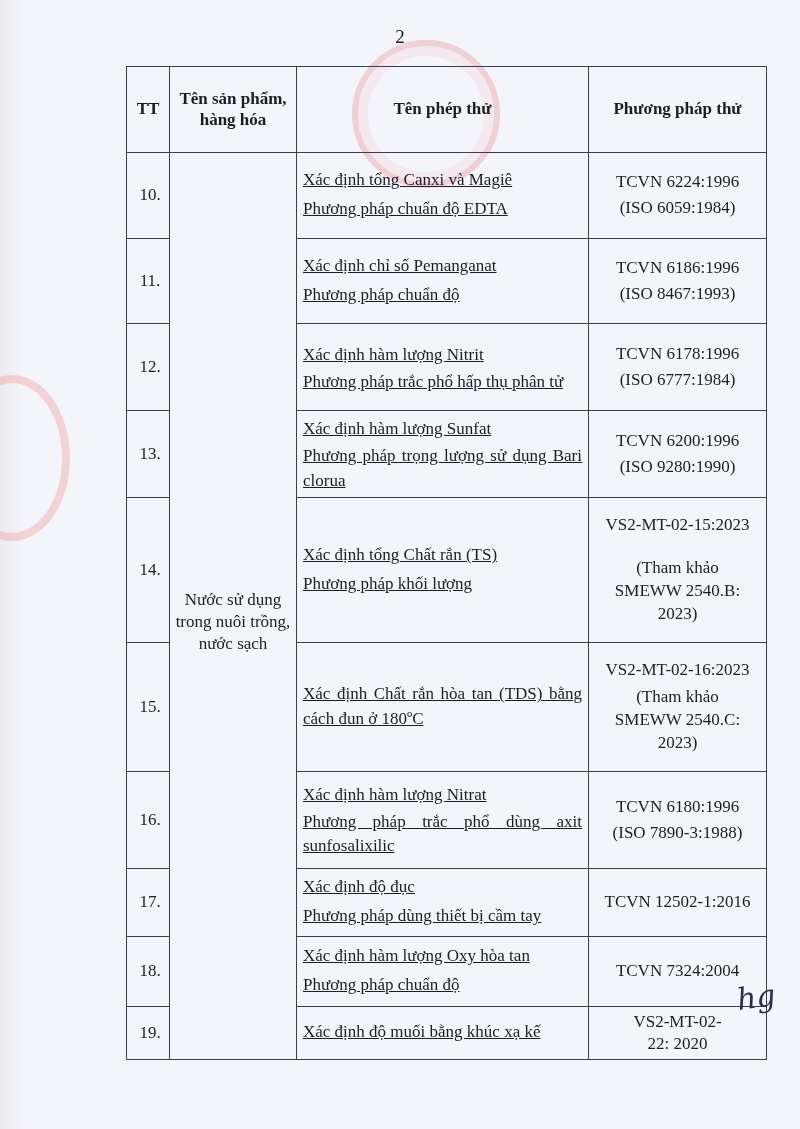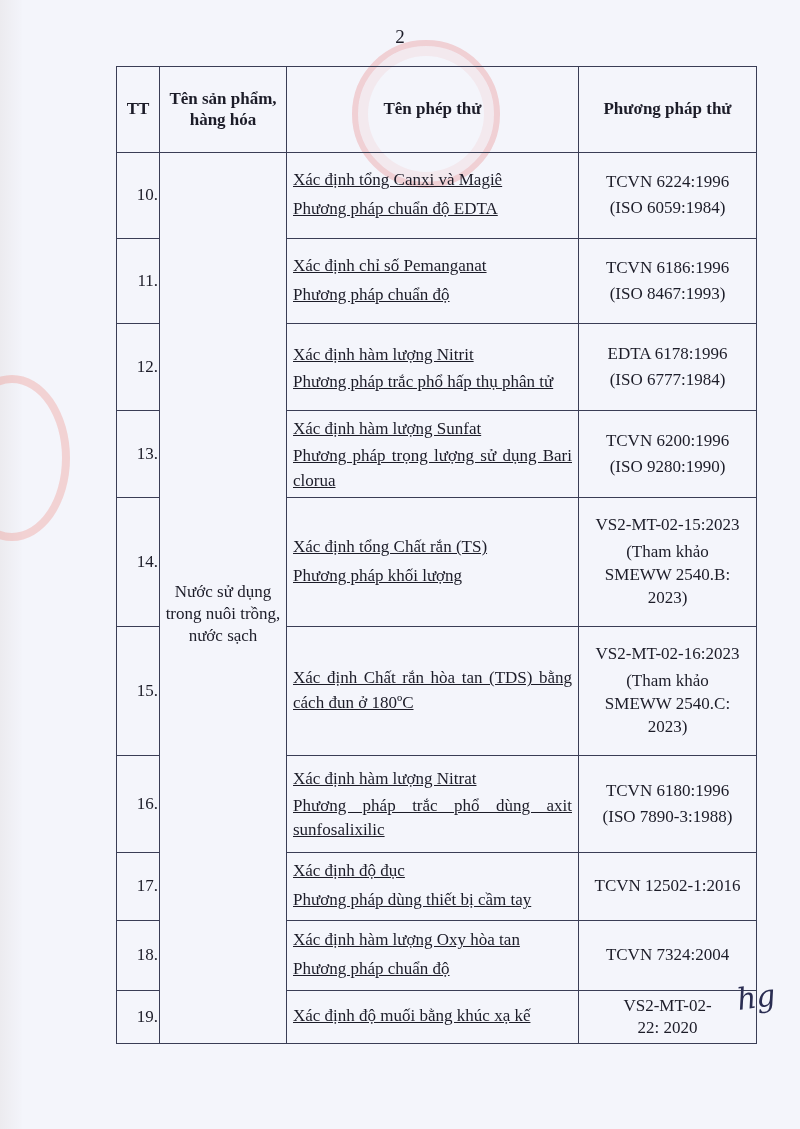--- a/index.html
+++ b/index.html
@@ -24,36 +24,36 @@
       box-shadow: inset 0 0 0 10px rgba(240, 150, 150, 0.12);
       pointer-events: none;
     }
     .stamp-left {
       position: absolute; left: -46px; top: 375px; width: 100px; height: 150px;
       border-radius: 50%;
       border: 8px solid rgba(240, 130, 120, 0.30);
       pointer-events: none;
     }
     table.doc {
-      position: absolute; left: 116px; top: 66px;
+      position: absolute; left: 126px; top: 66px;
       width: 640px; border-collapse: collapse;
       table-layout: fixed; font-size: 17px; line-height: 1.45;
     }
     table.doc td, table.doc th {
       border: 1.5px solid #3a3d55;
       vertical-align: middle;
     }
     th {
       font-weight: bold; font-size: 17px; text-align: center; line-height: 1.2;
     }
     col.c-tt { width: 43px; }
     col.c-prod { width: 127px; }
     col.c-test { width: 292px; }
     col.c-method { width: 178px; }
-    td.tt { text-align: right; padding-left: 5px; }
+    td.tt { text-align: center; padding-left: 5px; }
     td.prod { text-align: center; line-height: 1.3; padding: 8px 2px; }
     td.test { padding: 2px 6px 2px 6px; line-height: 1.7; text-decoration: underline; }
     td.test .justify { text-align: justify; text-align-last: left; }
     td.method { text-align: center; line-height: 1.55; padding: 16px 4px; }
     .line { display: block; }
     .signature {
       position: absolute; left: 738px; top: 980px; width: 30px; height: 52px;
       font-family: "DejaVu Serif", serif; font-style: italic;
       font-size: 30px; color: #2a2d52; transform: rotate(-8deg);
     }
@@ -108,21 +108,21 @@
         <span class="line">(ISO 8467:1993)</span>
       </td>
     </tr>
     <tr style="height:87px">
       <td class="tt">12.</td>
       <td class="test">
         <span class="line">Xác định hàm lượng Nitrit</span>
         <span class="line justify" style="line-height:1.45">Phương pháp trắc phổ hấp thụ phân tử</span>
       </td>
       <td class="method">
-        <span class="line">EDTA 6178:1996</span>
+        <span class="line">TCVN 6178:1996</span>
         <span class="line">(ISO 6777:1984)</span>
       </td>
     </tr>
     <tr style="height:87px">
       <td class="tt">13.</td>
       <td class="test">
         <span class="line">Xác định hàm lượng Sunfat</span>
         <span class="line justify" style="line-height:1.45">Phương pháp trọng lượng sử dụng Bari clorua</span>
       </td>
       <td class="method">
@@ -130,21 +130,21 @@
         <span class="line">(ISO 9280:1990)</span>
       </td>
     </tr>
     <tr style="height:117px">
       <td class="tt">14.</td>
       <td class="test">
         <span class="line">Xác định tổng Chất rắn (TS)</span>
         <span class="line">Phương pháp khối lượng</span>
       </td>
       <td class="method" style="line-height:1.35">
-        <span class="line" style="margin-bottom:4px">VS2-MT-02-15:2023</span>
+        <span class="line" style="margin-bottom:20px">VS2-MT-02-15:2023</span>
         <span class="line" style="padding:0 12px">(Tham khảo SMEWW 2540.B: 2023)</span>
       </td>
     </tr>
     <tr style="height:110px">
       <td class="tt">15.</td>
       <td class="test">
         <span class="line justify" style="line-height:1.45">Xác định Chất rắn hòa tan (TDS) bằng cách đun ở 180ºC</span>
       </td>
       <td class="method" style="line-height:1.35">
         <span class="line" style="margin-bottom:4px">VS2-MT-02-16:2023</span>

